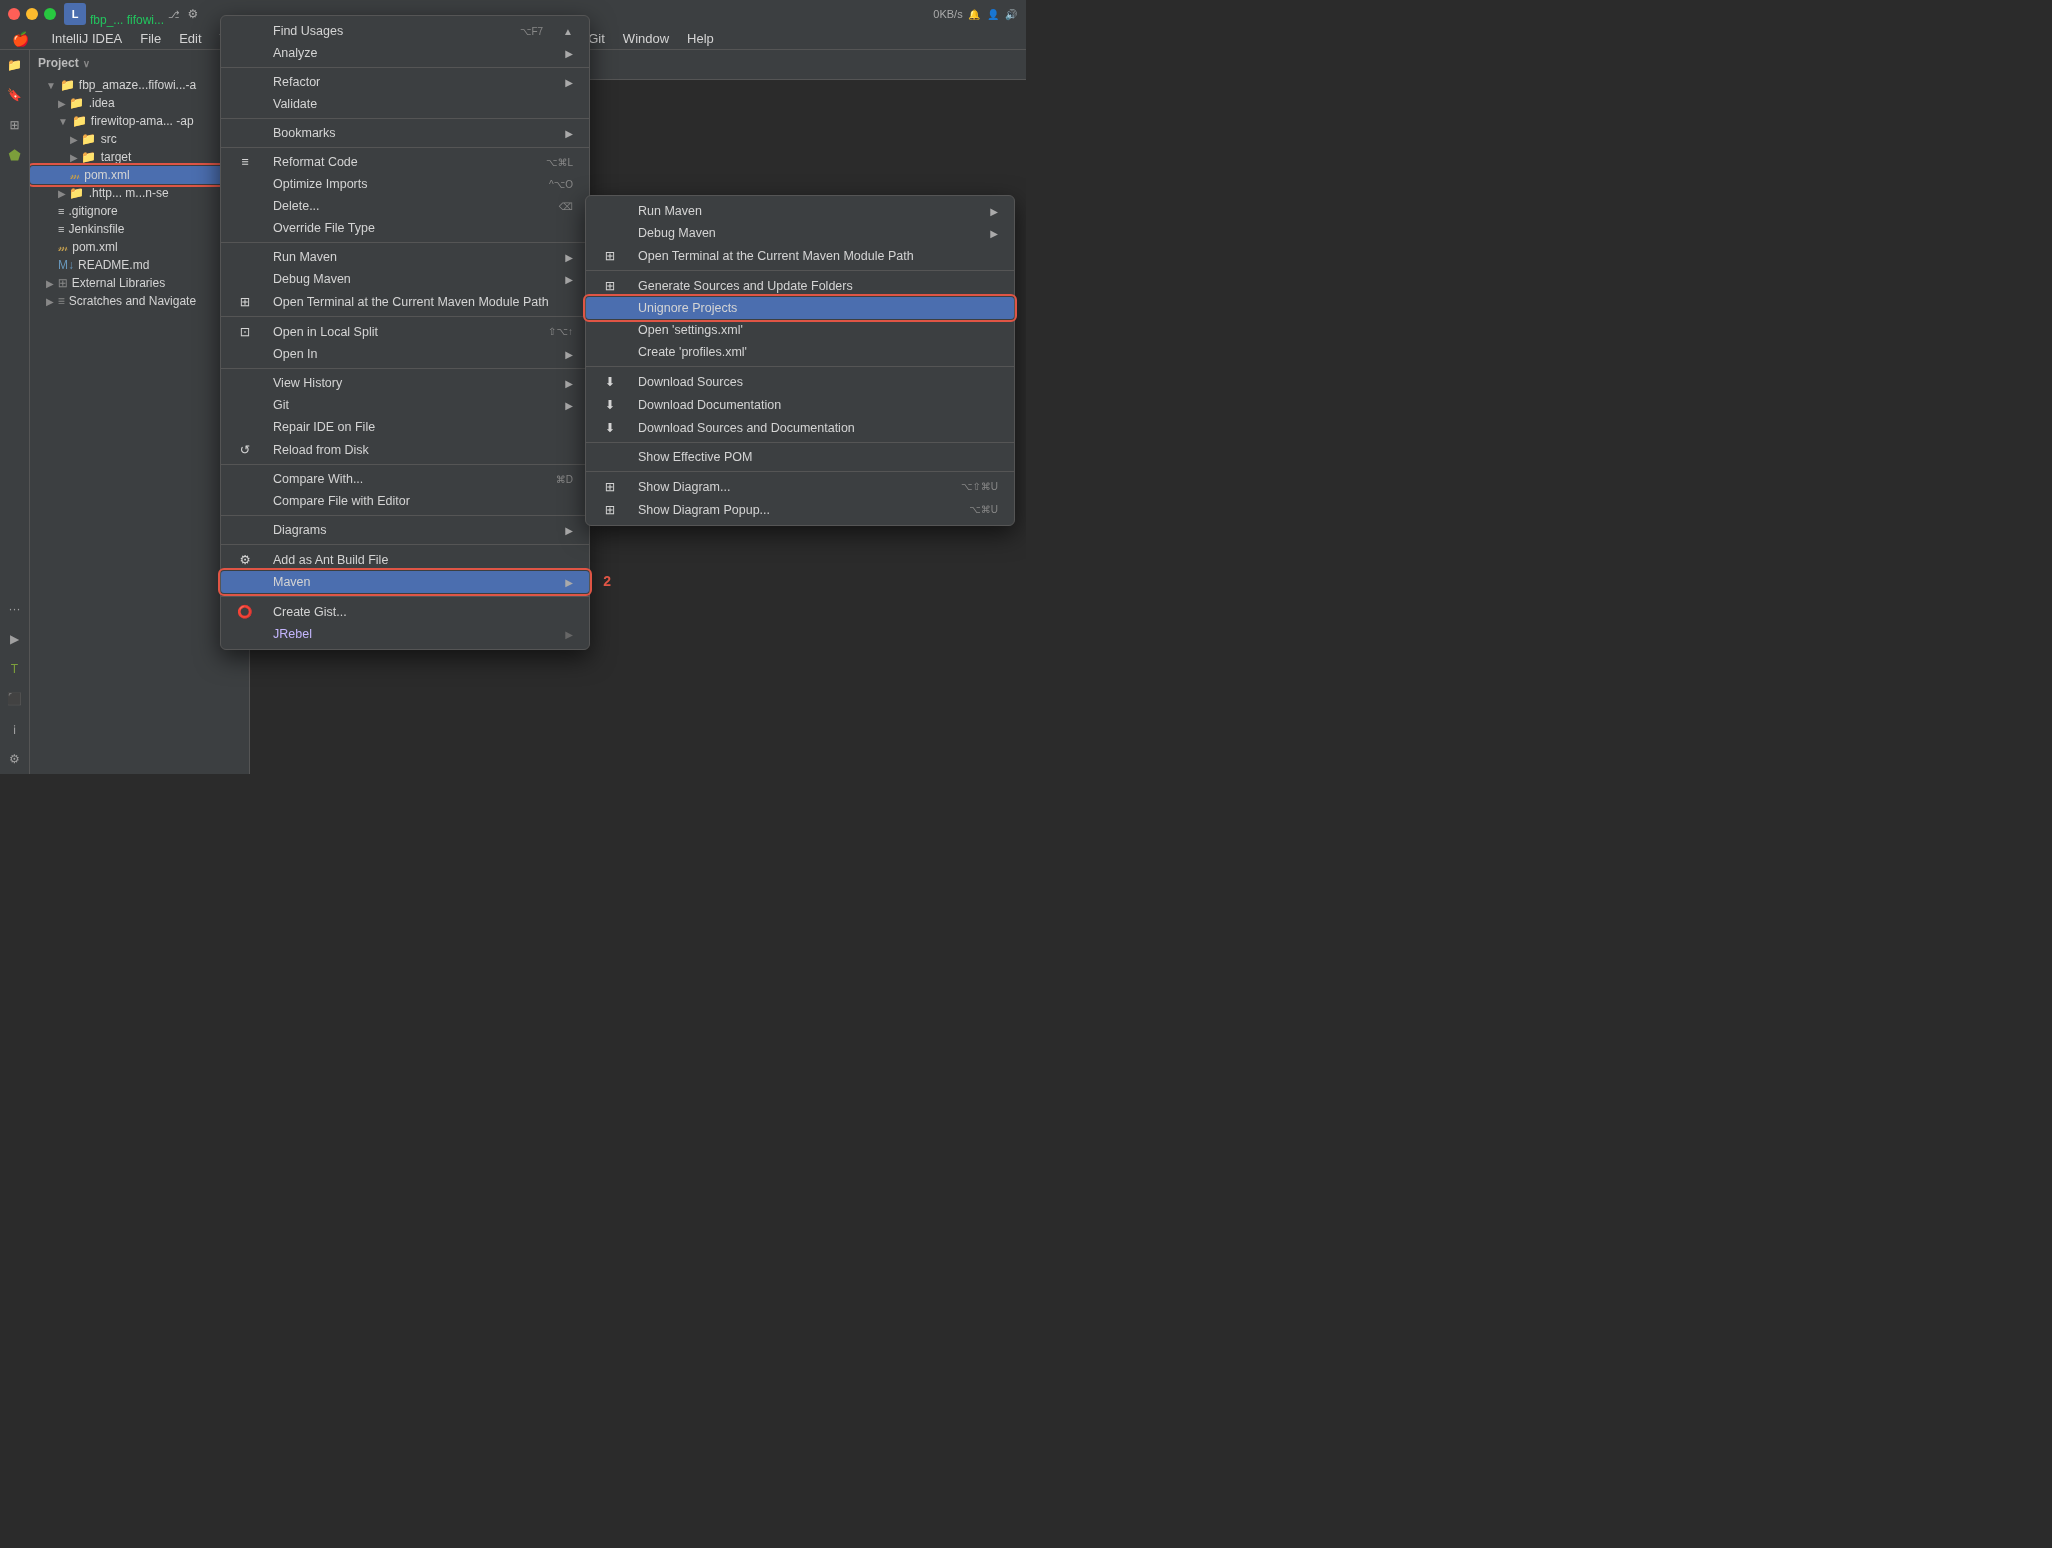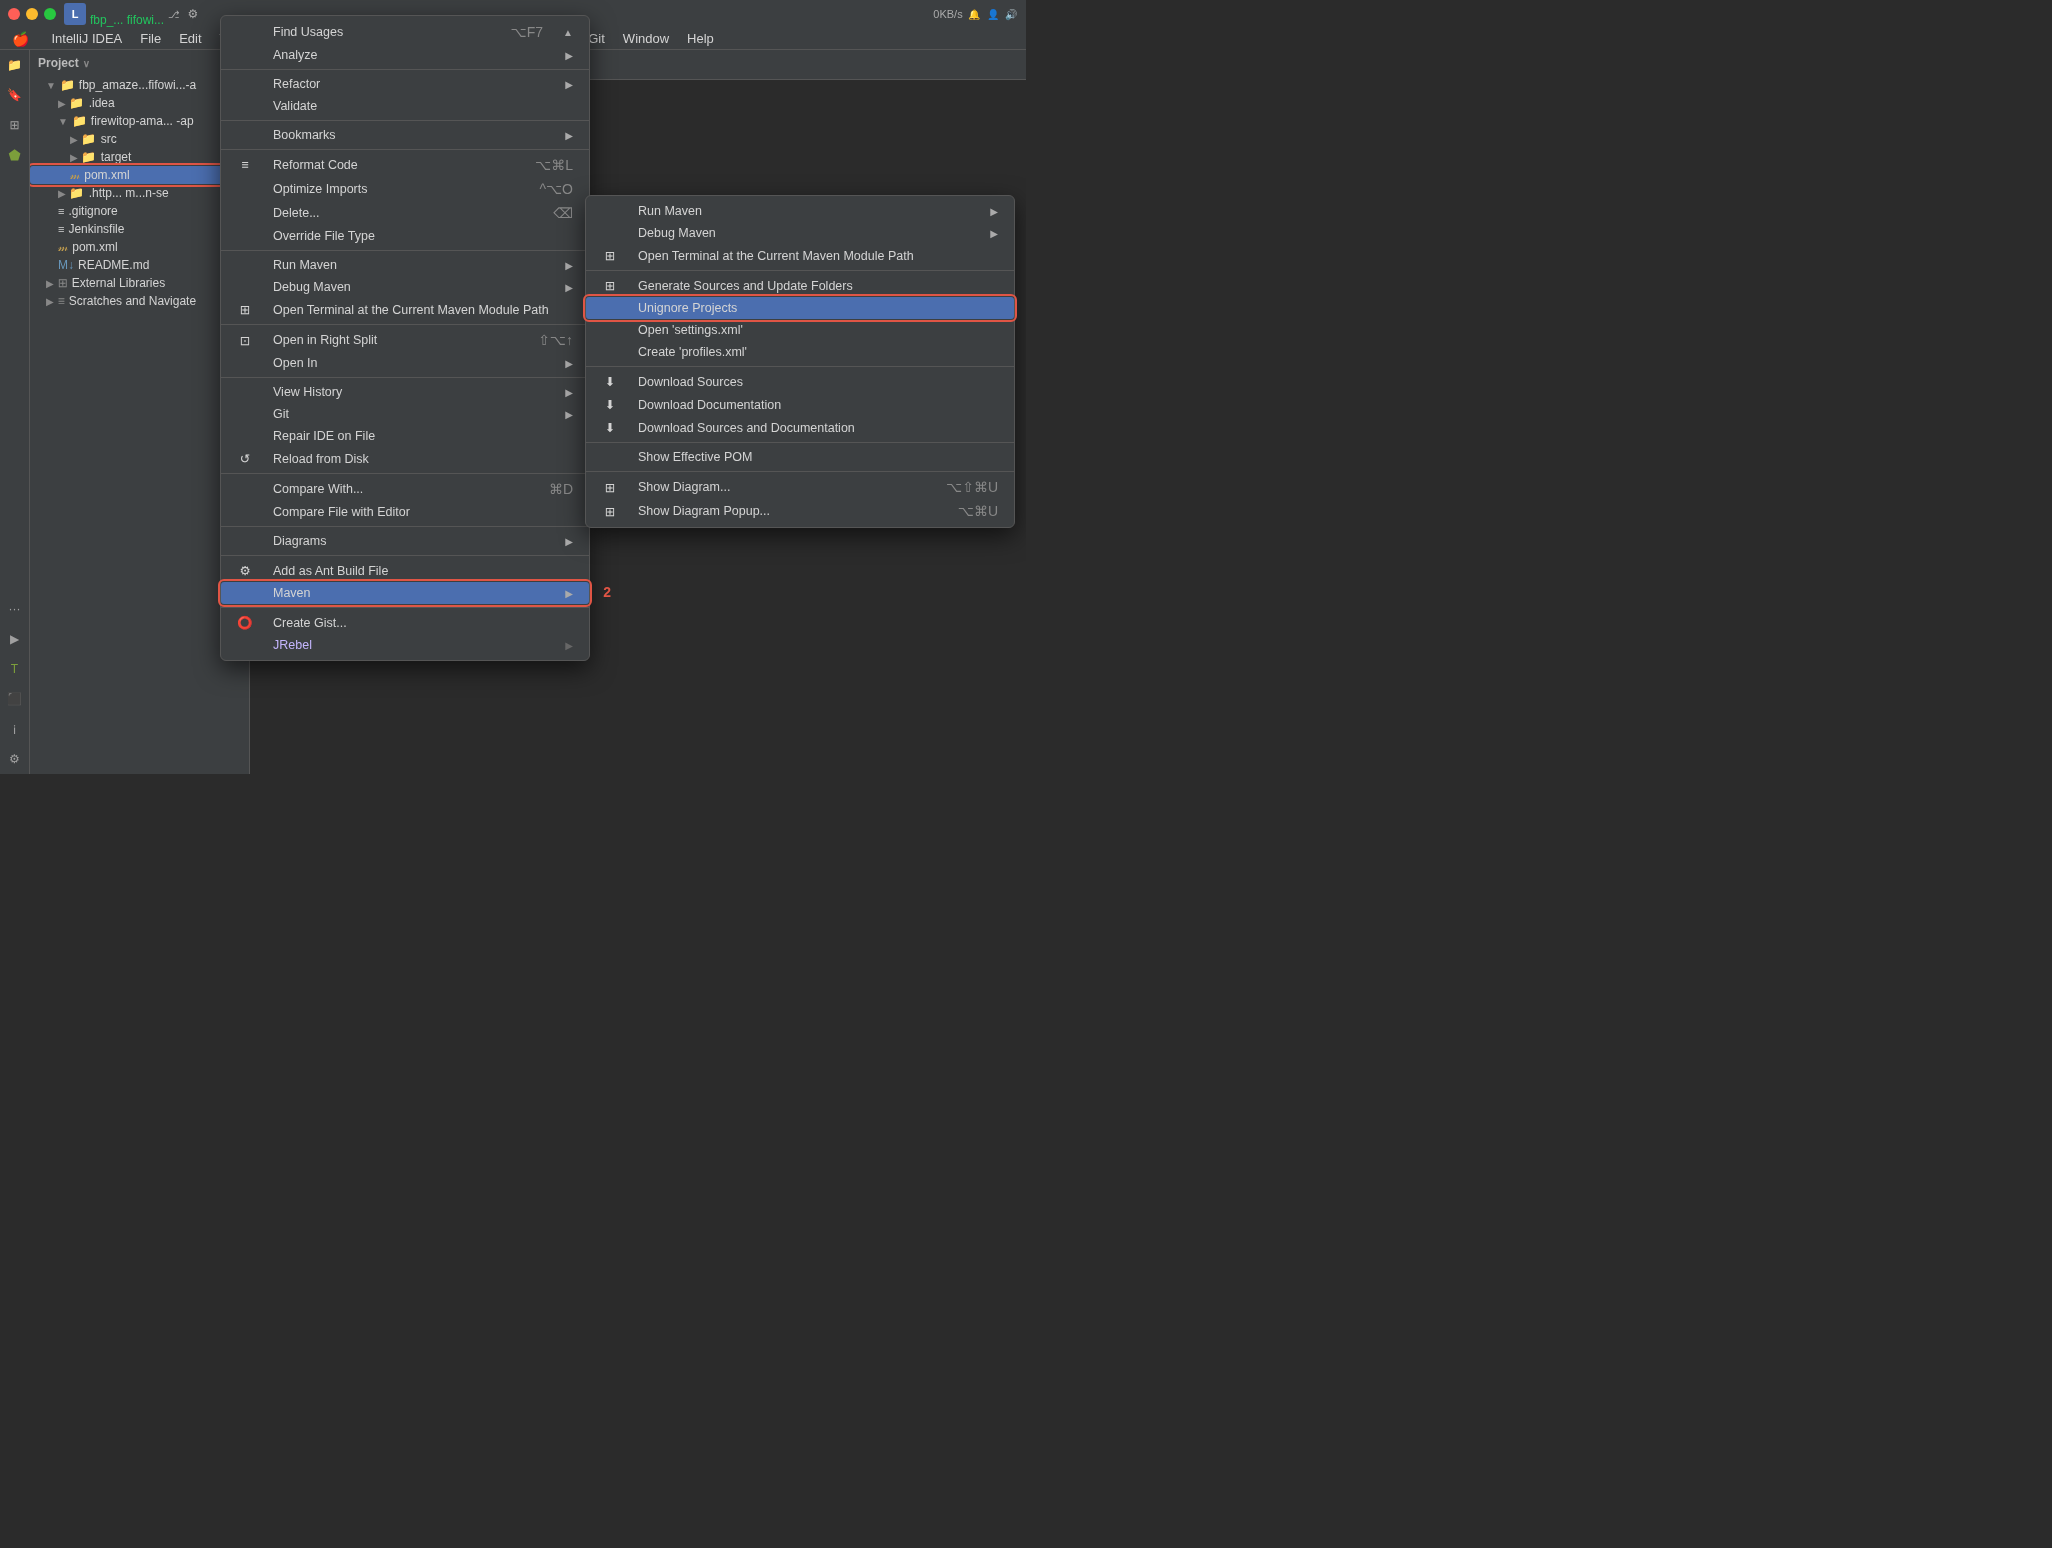--- a/index.html
+++ b/index.html
@@ -139,21 +139,21 @@
       display: flex;
       align-items: center;
       justify-content: space-between;
       cursor: pointer;
       font-size: 12.5px;
       color: #d4d4d4;
       gap: 20px;
     }
     .menu-section-item.active { background: #4b6eaf; }
     .menu-section-item.disabled { color: #666; cursor: default; }
-    .menu-shortcut { color: #888; font-size: 14px; white-space: nowrap; }
+    .menu-shortcut { color: #888; font-size: 10px; white-space: nowrap; }
     .menu-arrow { color: #aaa; font-size: 10px; }
     .menu-divider { height: 1px; background: #555; margin: 3px 0; }
     .menu-icon-left {
       width: 16px;
       display: flex;
       align-items: center;
       justify-content: center;
       flex-shrink: 0;
     }
     .menu-label { flex: 1; }
@@ -426,21 +426,21 @@
       </div>
       <div class="menu-section-item">
         <span class="menu-icon-left">⊞</span>
         <span class="menu-label">Open Terminal at the Current Maven Module Path</span>
       </div>
 
       <div class="menu-divider"></div>
 
       <div class="menu-section-item">
         <span class="menu-icon-left">⊡</span>
-        <span class="menu-label">Open in Right Split</span>
+        <span class="menu-label">Open in Local Split</span>
         <span class="menu-shortcut">⇧⌥↑</span>
       </div>
       <div class="menu-section-item">
         <span class="menu-icon-left"></span>
         <span class="menu-label">Open In</span>
         <span class="menu-arrow">▶</span>
       </div>
 
       <div class="menu-divider"></div>
 

